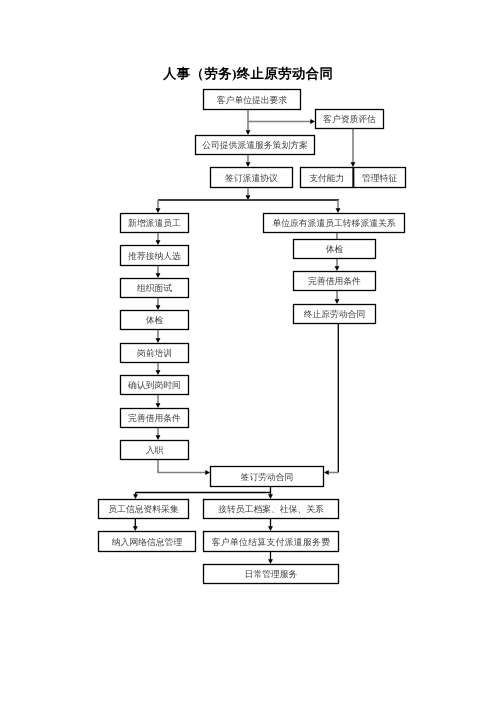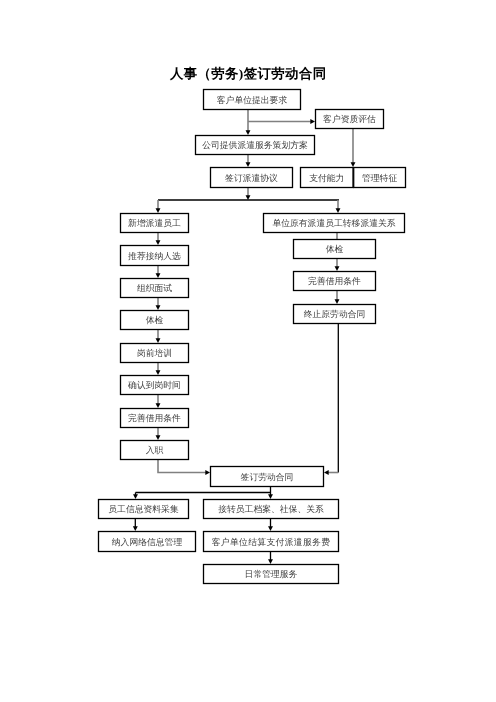--- a/index.html
+++ b/index.html
@@ -14,21 +14,21 @@
               font-family:"Liberation Serif",serif;}
   .conn-line{fill:none;}
   .conn-gray{stroke:#808080;stroke-width:1.6;}
   .conn-black{stroke:#000000;stroke-width:1.3;}
   .conn-head{fill:#000000;stroke:none;}
 </style>
 </head>
 <body>
 
 <div id="stage">
-  <div id="chart-title">人事（劳务)签订劳动合同</div>
+  <div id="chart-title">人事（劳务)终止原劳动合同</div>
   <svg id="flow" width="496" height="702">
       <g>
         <g>
           <path class="conn-line conn-gray" d="M 248 110 L 248 132.415"></path>
           <polygon class="conn-head" points="248,135 245.55,130.3 250.45,130.3"></polygon>
         </g>
         <g>
           <path class="conn-line conn-gray" d="M 248 121.5 L 312.415 121.5"></path>
           <polygon class="conn-head" points="315,121.5 310.3,119.05 310.3,123.95"></polygon>
         </g>

